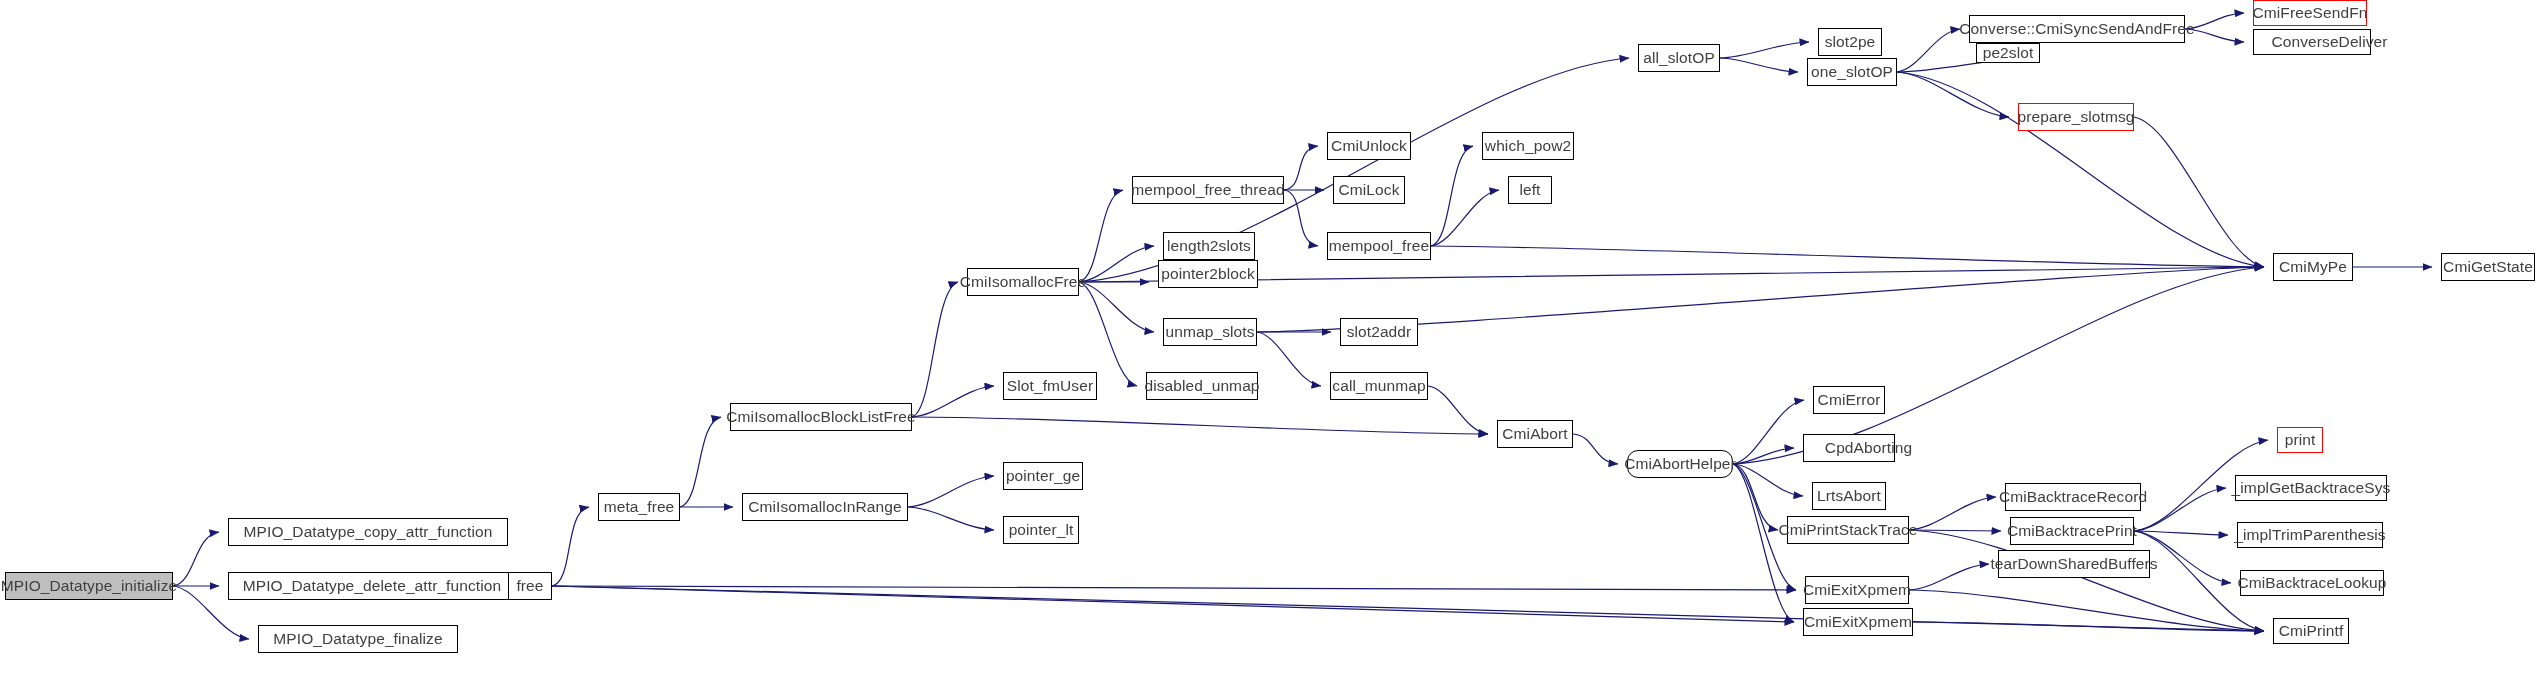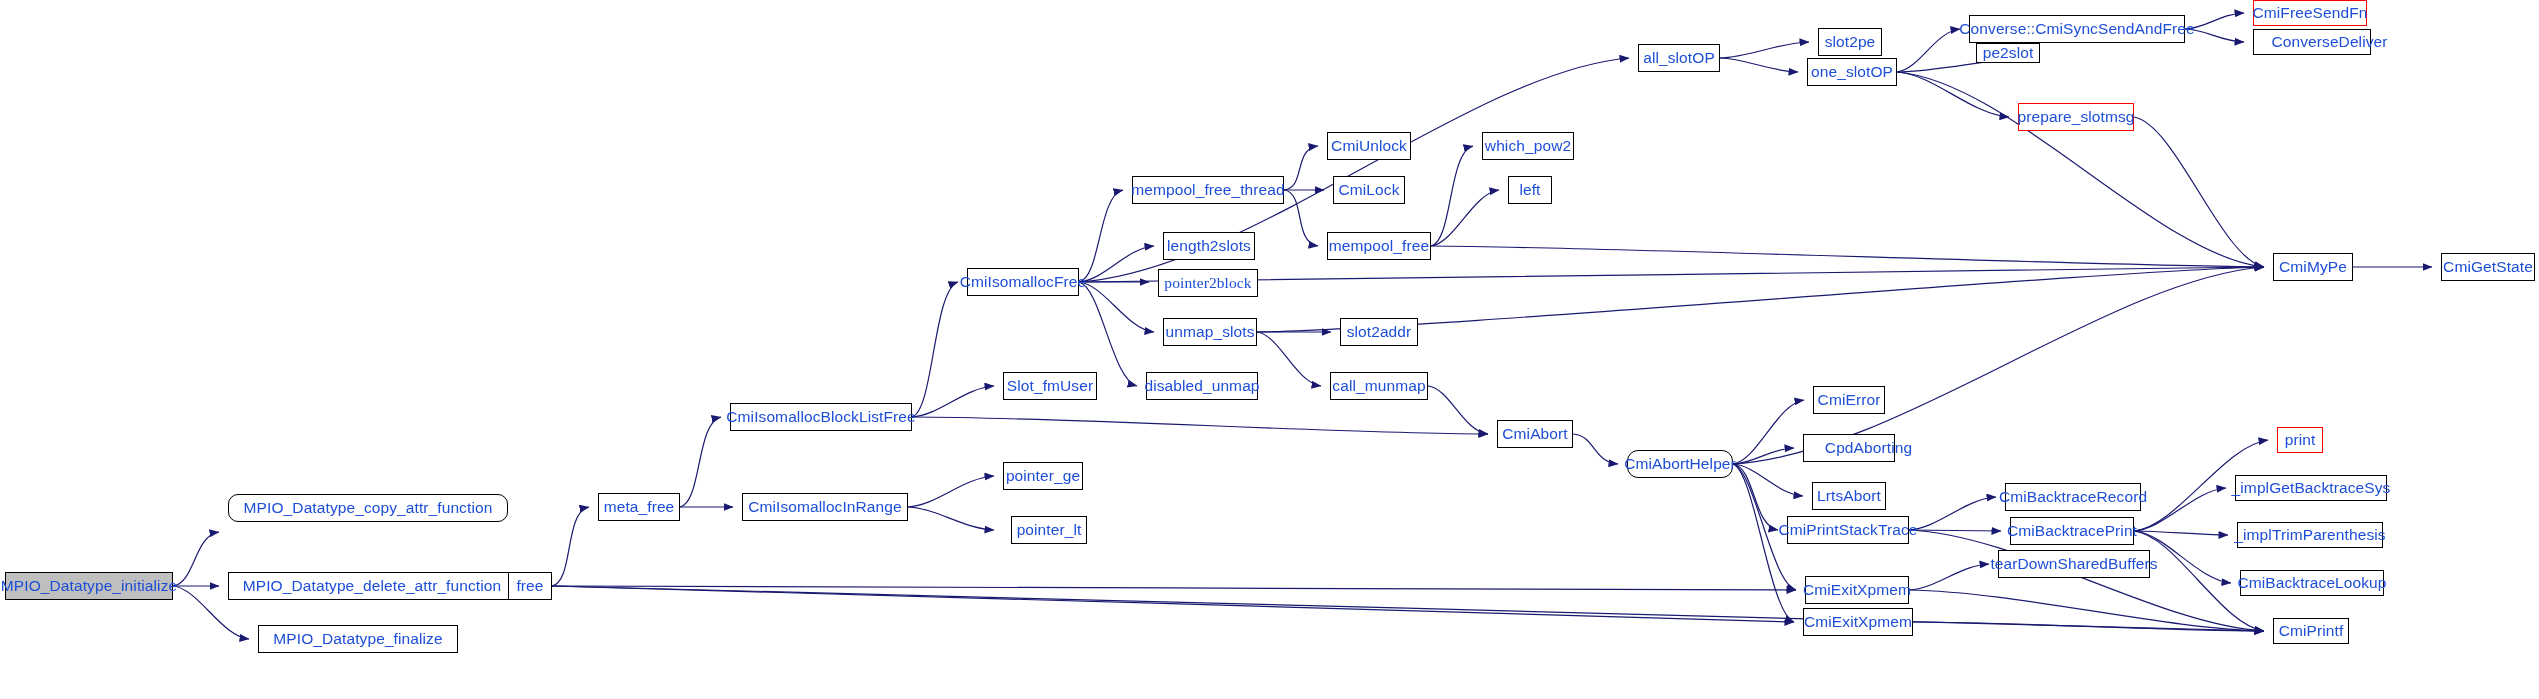--- a/index.html
+++ b/index.html
@@ -22,21 +22,21 @@
     left: 0;
     top: 0;
     width: 2539px;
     height: 699px;
   }
   .node {
     position: absolute;
     box-sizing: border-box;
     border: 1px solid #000000;
     background: #ffffff;
-    color: #1d4ed8;
+    color: #404040;
     display: flex;
     align-items: center;
     justify-content: center;
     font-size: 15.5px;
     line-height: 1;
     white-space: nowrap;
     letter-spacing: 0.1px;
     padding: 0 5px;
   }
   .node.current {
@@ -121,60 +121,60 @@
         <path d="M2134,117 C2176.0475,124.5 2220.775,258 2264,267" marker-end="url(#arrow)"></path>
         <path d="M2353,267 L2432,267" marker-end="url(#arrow)"></path>
         <path d="M552,586 C733.5,586.2 1626,589.76 1796,590" marker-end="url(#arrow)"></path>
         <path d="M552,586 C733.5,587.8 1624,619.84 1794,622" marker-end="url(#arrow)"></path>
         <path d="M552,586 C733.5,588.25 2094,628.3 2264,631" marker-end="url(#arrow)"></path>
       </g>
   </svg>
 <div class="node current" style="left: 5px; top: 572px; width: 168px; height: 28px;">
       <span class="node-label">MPIO_Datatype_initialize</span>
     </div>
-    <div class="node" style="left: 228px; top: 494px; width: 280px; height: 28px; border-radius: 10px;">
+    <div class="node" style="left: 228px; top: 518px; width: 280px; height: 28px;">
       <span class="node-label">MPIO_Datatype_copy_attr_function</span>
     </div>
     <div class="node" style="left: 228px; top: 572px; width: 288px; height: 28px;">
       <span class="node-label">MPIO_Datatype_delete_attr_function</span>
     </div>
     <div class="node" style="left: 258px; top: 625px; width: 200px; height: 28px;">
       <span class="node-label">MPIO_Datatype_finalize</span>
     </div>
     <div class="node" style="left: 508px; top: 572px; width: 44px; height: 28px;">
       <span class="node-label">free</span>
     </div>
     <div class="node" style="left: 598px; top: 493px; width: 82px; height: 28px;">
       <span class="node-label">meta_free</span>
     </div>
     <div class="node" style="left: 742px; top: 493px; width: 166px; height: 28px;">
       <span class="node-label">CmiIsomallocInRange</span>
     </div>
     <div class="node" style="left: 1003px; top: 462px; width: 80px; height: 28px;">
       <span class="node-label">pointer_ge</span>
     </div>
-    <div class="node" style="left: 1003px; top: 516px; width: 76px; height: 28px; margin-left: 8px;">
+    <div class="node" style="left: 1003px; top: 516px; width: 76px; height: 28px;">
       <span class="node-label">pointer_lt</span>
     </div>
     <div class="node" style="left: 730px; top: 403px; width: 182px; height: 28px;">
       <span class="node-label">CmiIsomallocBlockListFree</span>
     </div>
     <div class="node" style="left: 1003px; top: 372px; width: 94px; height: 28px;">
       <span class="node-label">Slot_fmUser</span>
     </div>
     <div class="node" style="left: 967px; top: 268px; width: 112px; height: 28px;">
       <span class="node-label">CmiIsomallocFree</span>
     </div>
     <div class="node" style="left: 1132px; top: 176px; width: 152px; height: 28px;">
       <span class="node-label">mempool_free_thread</span>
     </div>
     <div class="node" style="left: 1163px; top: 232px; width: 92px; height: 28px;">
       <span class="node-label">length2slots</span>
     </div>
-    <div class="node" style="left: 1158px; top: 269px; width: 100px; height: 28px; font-family: Liberation Serif, serif;">
+    <div class="node" style="left: 1158px; top: 260px; width: 100px; height: 28px;">
       <span class="node-label">pointer2block</span>
     </div>
     <div class="node" style="left: 1163px; top: 318px; width: 94px; height: 28px;">
       <span class="node-label">unmap_slots</span>
     </div>
     <div class="node" style="left: 1146px; top: 372px; width: 112px; height: 28px;">
       <span class="node-label">disabled_unmap</span>
     </div>
     <div class="node" style="left: 1327px; top: 132px; width: 84px; height: 28px;">
       <span class="node-label">CmiUnlock</span>

